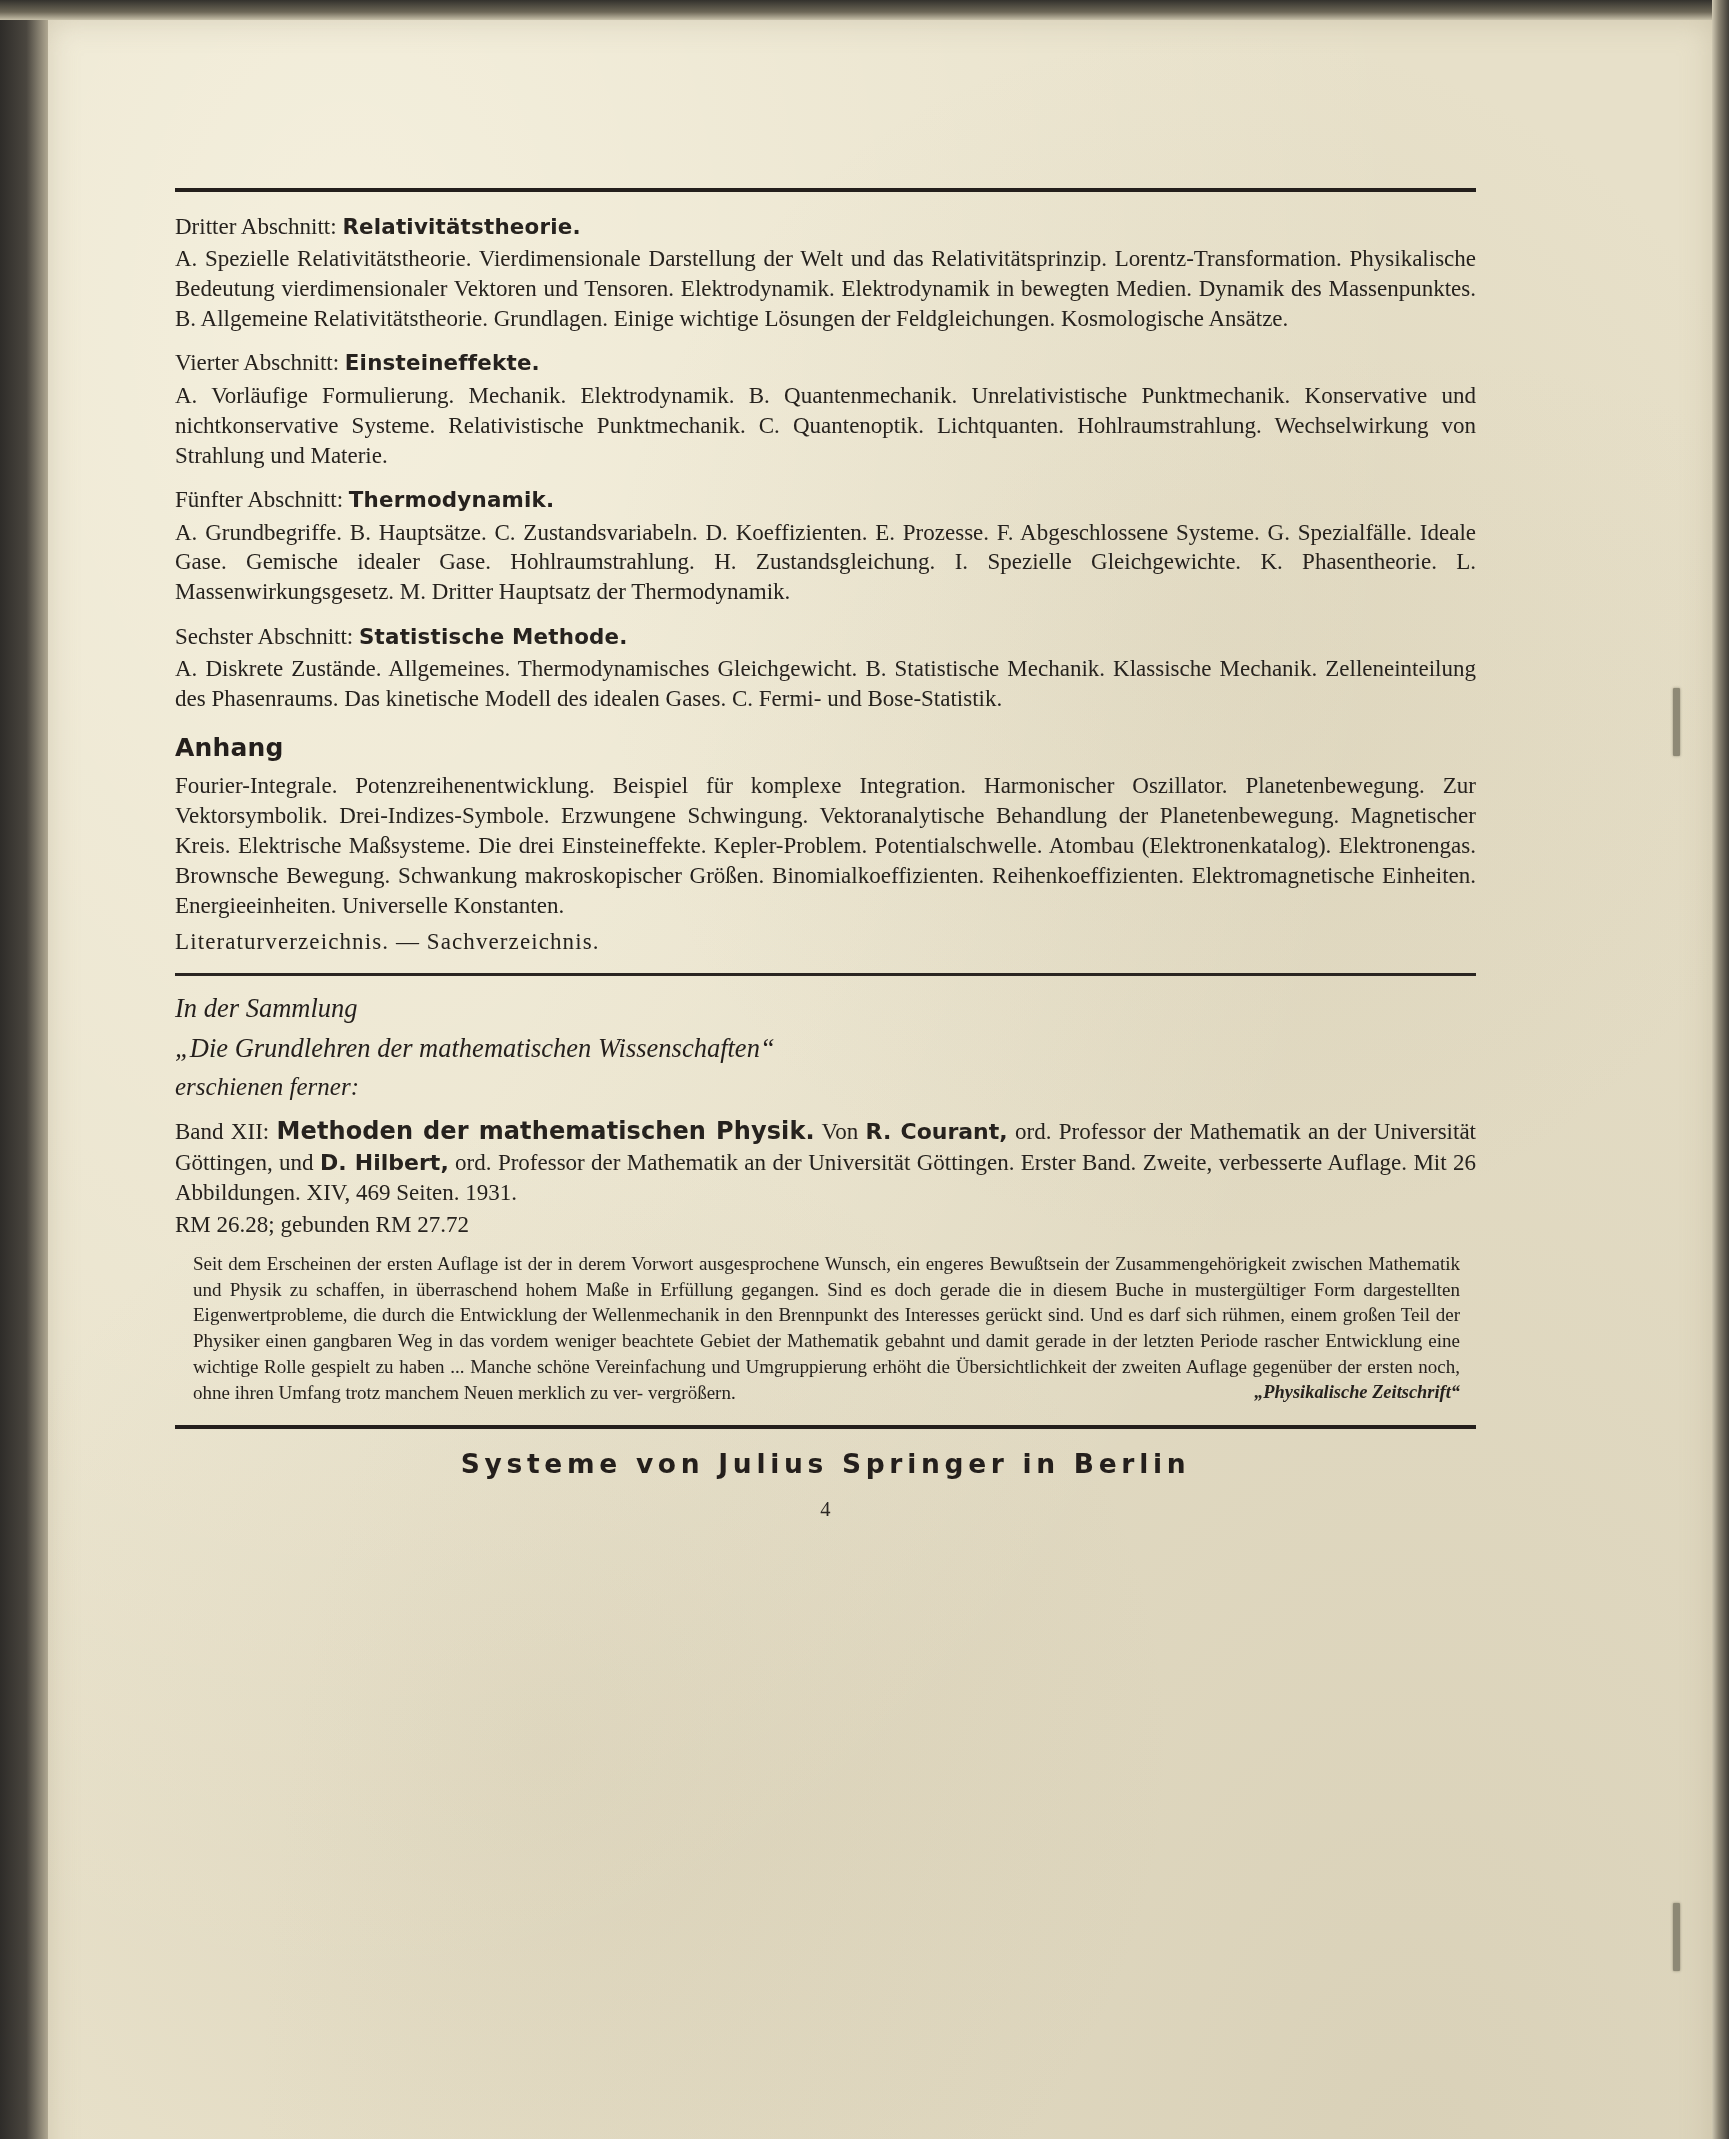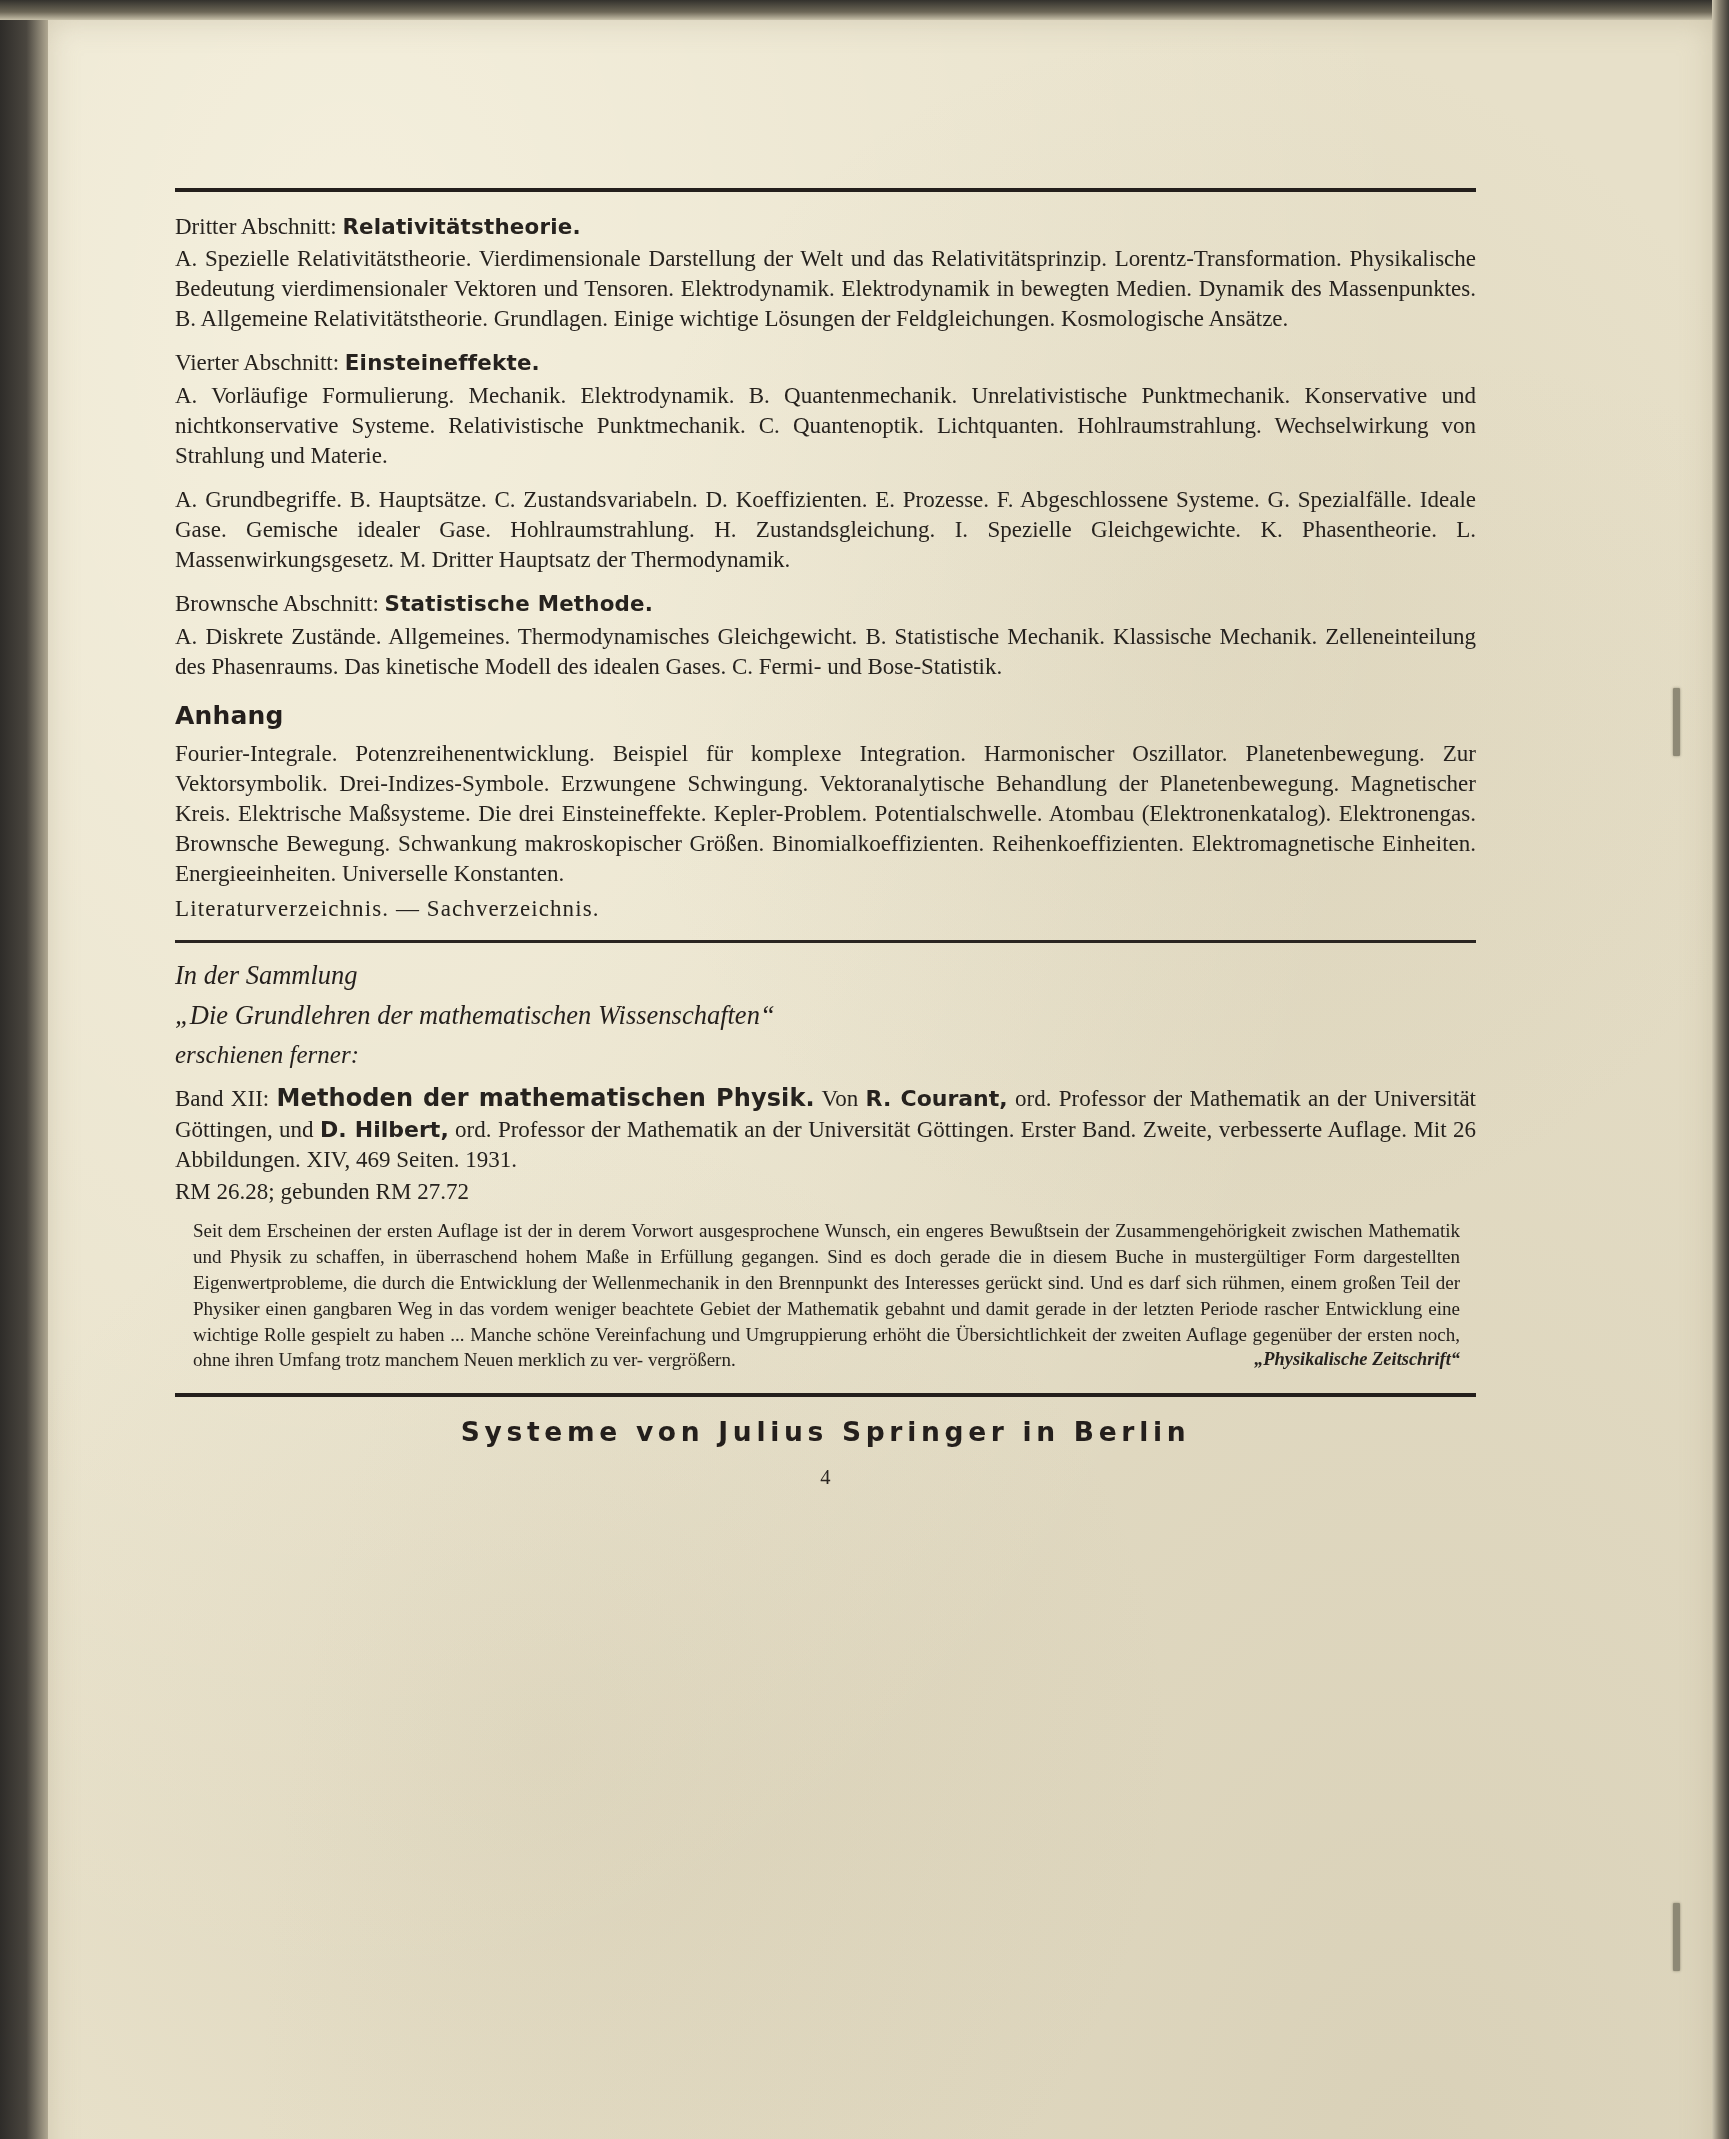--- a/index.html
+++ b/index.html
@@ -250,26 +250,29 @@
     </div>
 
     <div class="section">
       <div class="sec-head">
         <span class="lead">Vierter Abschnitt: </span><span class="topic">Einsteineffekte.</span>
       </div>
       <div class="sec-body">A. Vorläufige Formulierung. Mechanik. Elektrodynamik. B. Quantenmechanik. Unrelativistische Punktmechanik. Konservative und nichtkonservative Systeme. Relativistische Punktmechanik. C. Quantenoptik. Lichtquanten. Hohlraumstrahlung. Wechselwirkung von Strahlung und Materie.</div>
     </div>
 
     <div class="section">
+      <div class="sec-head">
+        <span class="lead">Fünfter Abschnitt: </span><span class="topic">Thermodynamik.</span>
+      </div>
       <div class="sec-body">A. Grundbegriffe. B. Hauptsätze. C. Zustandsvariabeln. D. Koeffizienten. E. Prozesse. F. Abgeschlossene Systeme. G. Spezialfälle. Ideale Gase. Gemische idealer Gase. Hohlraumstrahlung. H. Zustandsgleichung. I. Spezielle Gleichgewichte. K. Phasentheorie. L. Massenwirkungsgesetz. M. Dritter Hauptsatz der Thermodynamik.</div>
     </div>
 
     <div class="section">
       <div class="sec-head">
-        <span class="lead">Brownsche Abschnitt: </span><span class="topic">Statistische Methode.</span>
+        <span class="lead">Sechster Abschnitt: </span><span class="topic">Statistische Methode.</span>
       </div>
       <div class="sec-body">A. Diskrete Zustände. Allgemeines. Thermodynamisches Gleichgewicht. B. Statistische Mechanik. Klassische Mechanik. Zelleneinteilung des Phasenraums. Das kinetische Modell des idealen Gases. C. Fermi- und Bose-Statistik.</div>
     </div>
 
     <div class="anhang-title">Anhang</div>
     <div class="sec-body">Fourier-Integrale. Potenzreihenentwicklung. Beispiel für komplexe Integration. Harmonischer Oszillator. Planetenbewegung. Zur Vektorsymbolik. Drei-Indizes-Symbole. Erzwungene Schwingung. Vektoranalytische Behandlung der Planetenbewegung. Magnetischer Kreis. Elektrische Maßsysteme. Die drei Einsteineffekte. Kepler-Problem. Potentialschwelle. Atombau (Elektronenkatalog). Elektronengas. Brownsche Bewegung. Schwankung makroskopischer Größen. Binomialkoeffizienten. Reihenkoeffizienten. Elektromagnetische Einheiten. Energieeinheiten. Universelle Konstanten.</div>
     <div class="litline">Literaturverzeichnis. — Sachverzeichnis.</div>
 
     <div class="rule-mid"></div>
 

